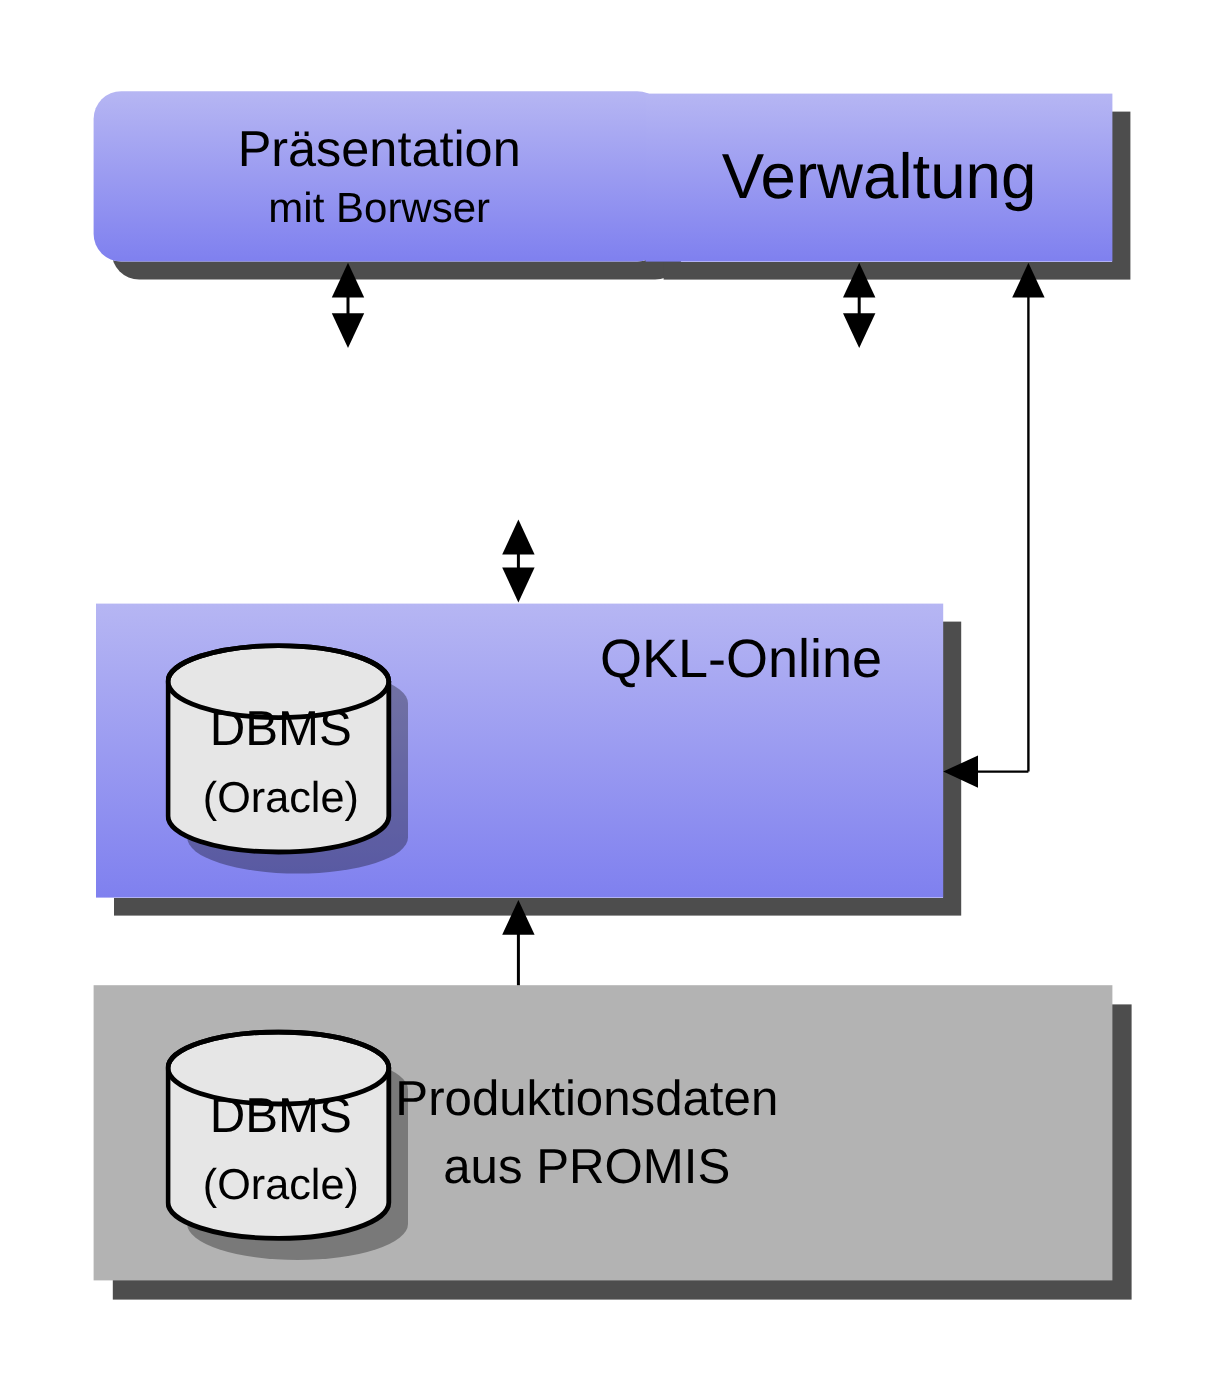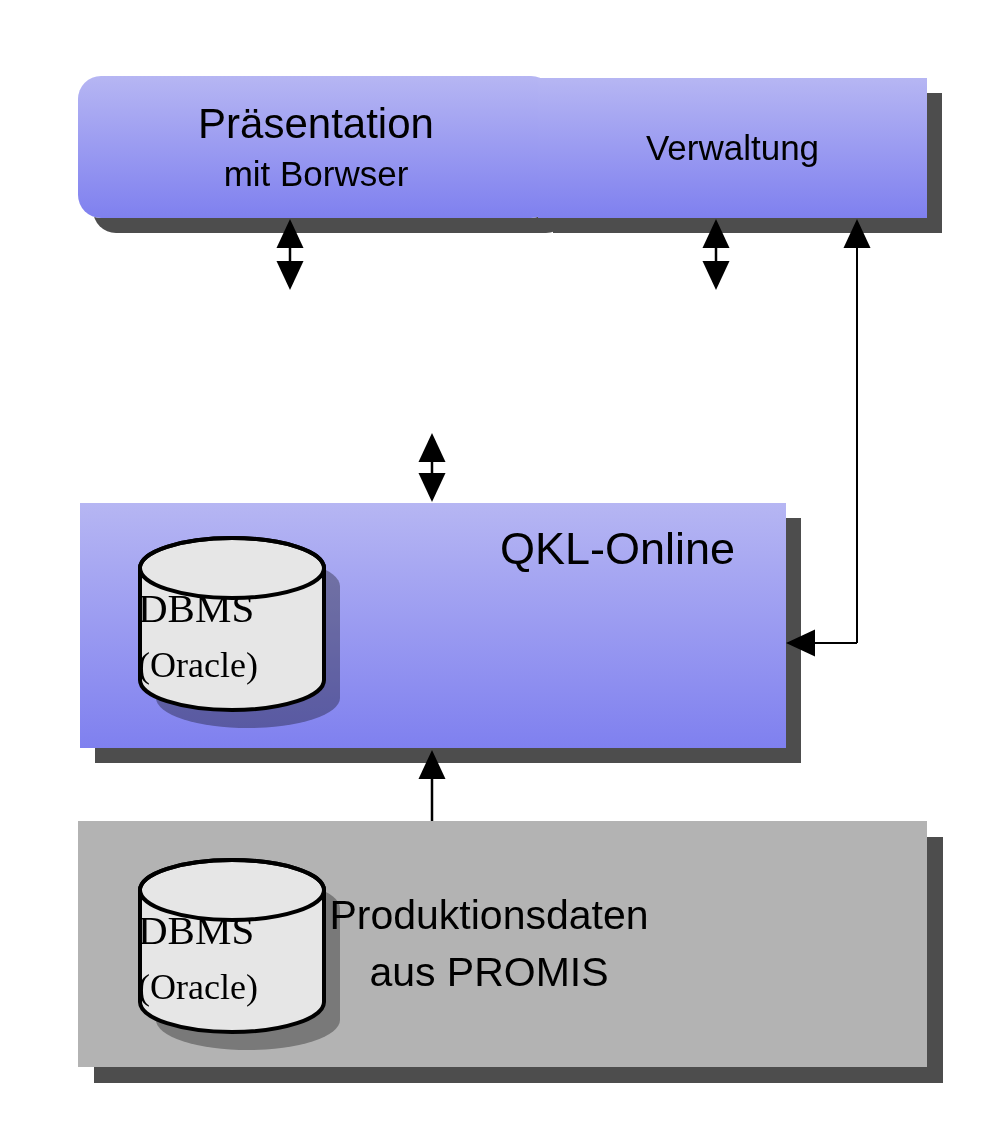--- a/index.html
+++ b/index.html
@@ -38,21 +38,21 @@
     position: absolute;
     background: var(--gray-box);
     box-shadow: 16px 16px 0 0 var(--shadow);
   }
   .box-praesentation { left: 78px; top: 76px; width: 476px; height: 142px; border-radius: 23px; }
   .box-verwaltung    { left: 538px; top: 78px; width: 389px; height: 140px; }
   .box-webserver     { left: 80px; top: 290px; width: 705px; height: 142px; }
   .box-qkl           { left: 80px; top: 503px; width: 706px; height: 245px; }
   .box-promis        { left: 78px; top: 821px; width: 849px; height: 246px; }
 
-  .t-xl  { font-size: 35px; line-height: 52px; white-space: nowrap; }
+  .t-xl  { font-size: 53px; line-height: 52px; white-space: nowrap; }
   .t-l   { font-size: 42px; line-height: 54px; white-space: nowrap; }
   .t-sub { font-size: 35px; line-height: 46px; white-space: nowrap; }
   .t-sub2{ font-size: 37px; line-height: 48px; white-space: nowrap; }
 
   .qkl-title {
     position: absolute;
     top: 22px; right: 24px;
     width: 262px;
     text-align: left;
     font-size: 45px;
@@ -73,22 +73,22 @@
     position: absolute;
     width: 206px;
     height: 194px;
   }
   .cyl-qkl    { left: 138px; top: 536px; }
   .cyl-promis { left: 138px; top: 858px; }
   .cylinder svg { position: absolute; left: 0; top: 0; }
   .cyl-label {
     position: absolute;
     left: 0; width: 192px;
+    text-align: center;
     white-space: nowrap;
-    font-family: Liberation Serif, serif;
   }
   .cyl-label-main { top: 48px; font-size: 41px; }
   .cyl-label-sub  { top: 108px; font-size: 36px; }
 
   .arrow-layer {
     position: absolute;
     left: 0; top: 0;
     width: 1005px; height: 1147px;
     pointer-events: none;
   }

